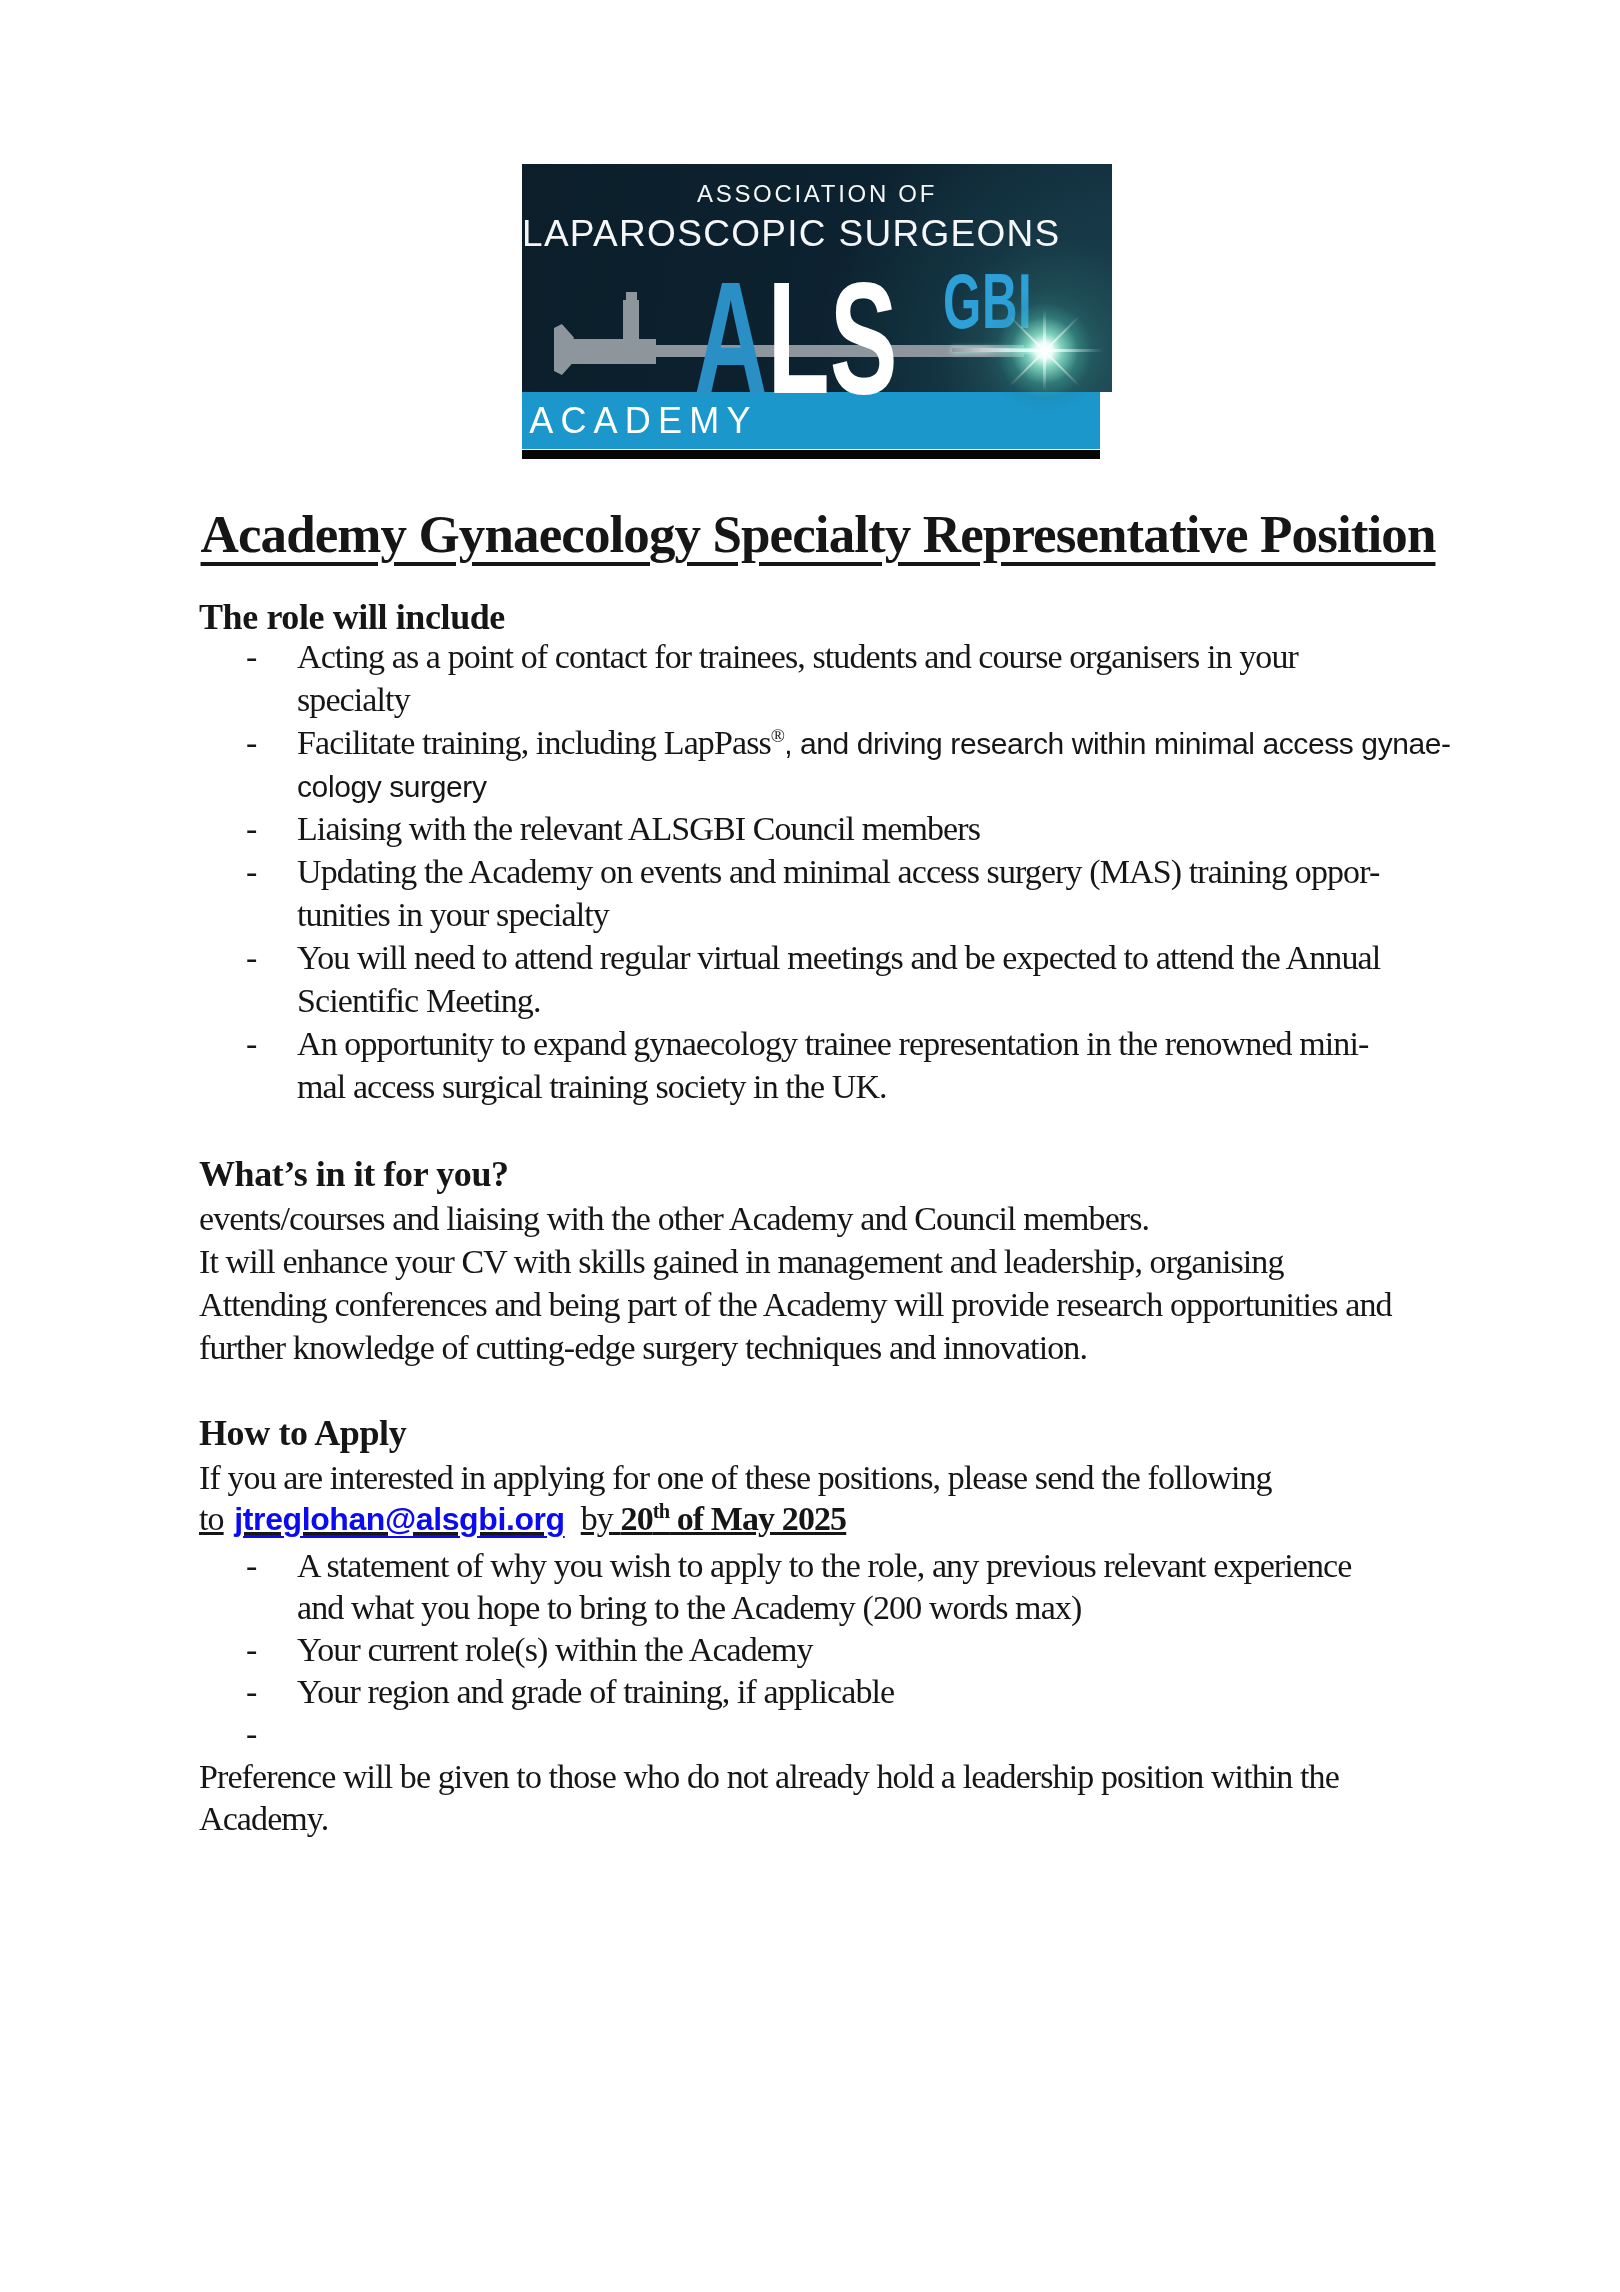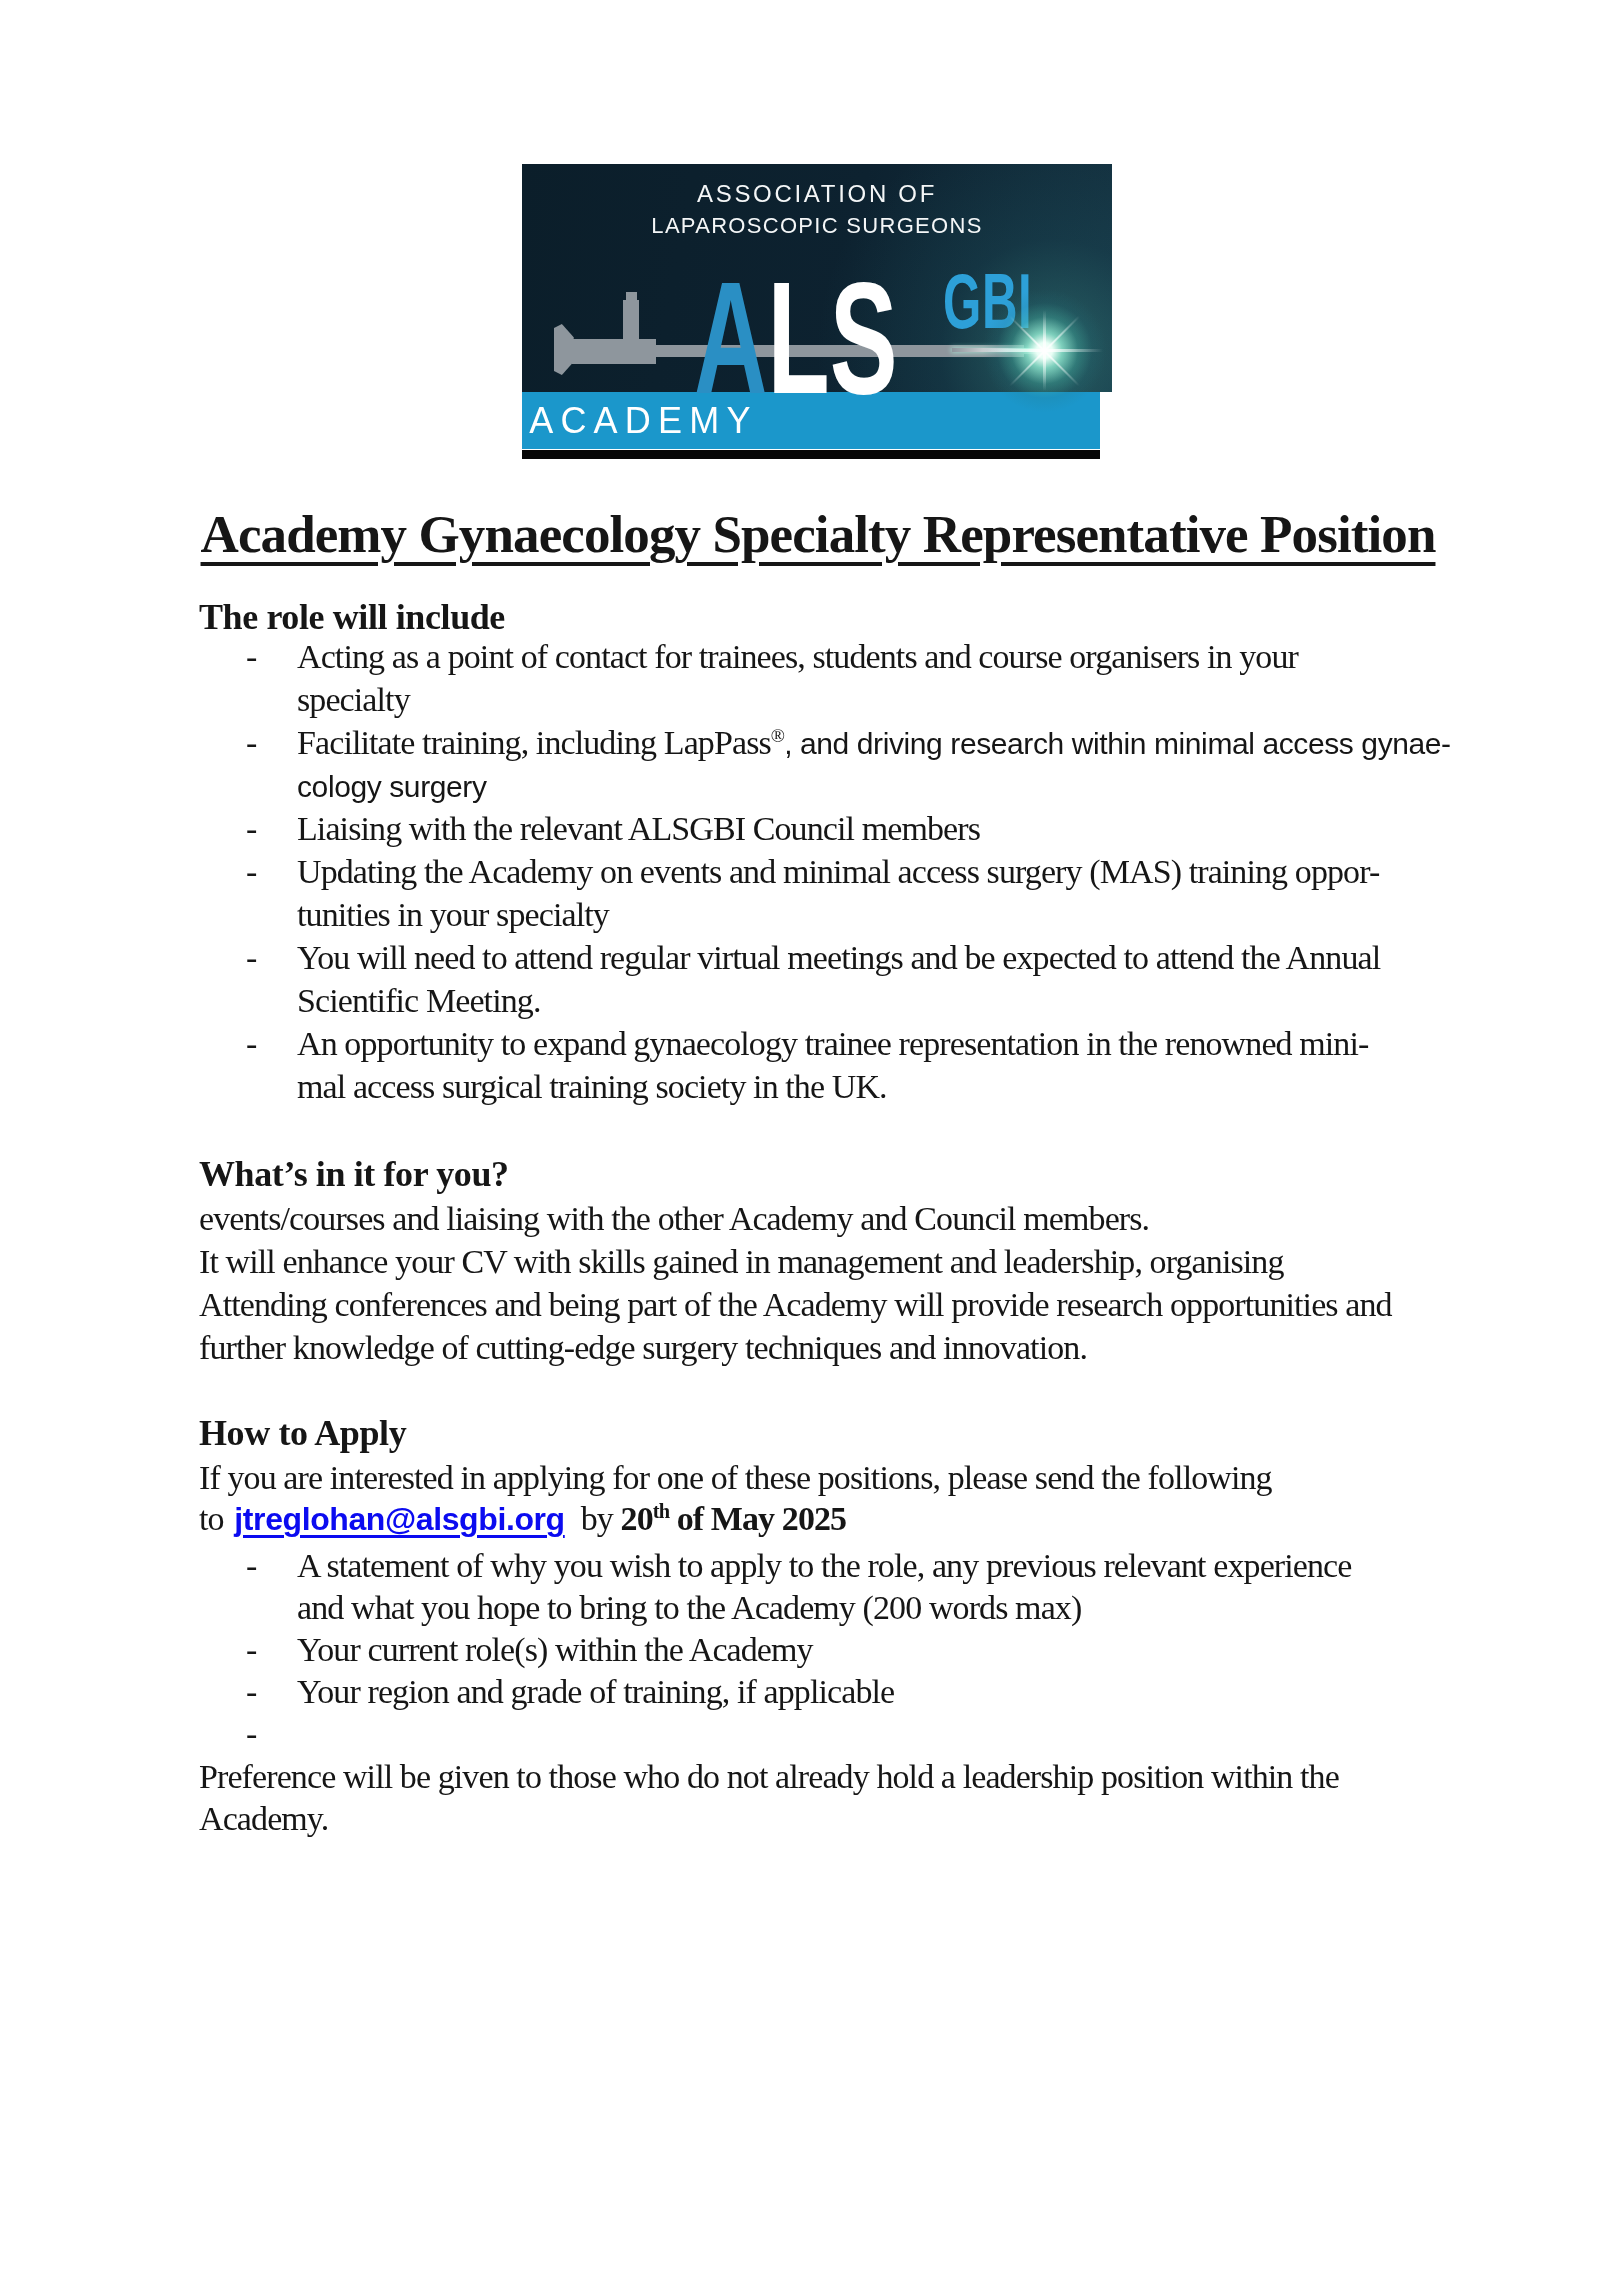--- a/index.html
+++ b/index.html
@@ -10,22 +10,22 @@
   
   .logo{position:absolute;left:522px;top:164px;width:578px;height:295px;}
   .logo-dark{
     position:absolute;left:0;top:0;width:590px;height:228px;
     background:
       radial-gradient(circle at 90% 82%, rgba(90,210,190,0.30) 0%, rgba(45,130,140,0.14) 20%, rgba(0,0,0,0) 42%),
       linear-gradient(100deg,#0b1e2a 0%, var(--navy) 55%, #143140 100%);
   }
   .org1{position:absolute;left:0;top:16px;width:100%;text-align:center;
     font-family:"Liberation Sans",sans-serif;font-size:24px;letter-spacing:2.7px;color:#f4f6f7;}
-  .org2{position:absolute;left:0;top:49px;width:100%;text-align:center;
-    font-family:"Liberation Sans",sans-serif;font-size:22px;letter-spacing:1.3px;color:#f4f6f7;}
+  .org2{position:absolute;left:0;top:49px;width:100%;text-align:left;
+    font-family:"Liberation Sans",sans-serif;font-size:37px;letter-spacing:1.3px;color:#f4f6f7;}
   .als{position:absolute;left:172px;top:95px;font-family:"Liberation Sans",sans-serif;
     font-weight:bold;font-size:159px;line-height:1;transform:scaleX(0.64);transform-origin:left top;white-space:nowrap;z-index:3;}
   .als-a{color:var(--als_blue);}
   .als-ls{color:#ffffff;}
   .gbi{position:absolute;left:421px;top:99px;font-family:"Liberation Sans",sans-serif;
     font-weight:bold;font-size:77px;line-height:1;letter-spacing:0.9px;color:var(--gbi_blue);
     transform:scaleX(0.64);transform-origin:left top;z-index:2;}
   
   .instr{position:absolute;left:0;top:0;width:578px;height:228px;z-index:1;}
   .eyepiece{position:absolute;left:32px;top:160px;width:19.7px;height:51px;background:var(--grey);
@@ -128,21 +128,21 @@
     <div class="line">events/courses and liaising with the other Academy and Council members.</div>
     <div class="line">It will enhance your CV with skills gained in management and leadership, organising</div>
     <div class="line">Attending conferences and being part of the Academy will provide research opportunities and</div>
     <div class="line">further knowledge of cutting-edge surgery techniques and innovation.</div>
   </div>
 
   <h2 class="h2" style="top:1412px;">How to Apply</h2>
   <div class="block body-text" style="top:1456px;">
     <div class="line">If you are interested in applying for one of these positions, please send the following</div>
   </div>
-  <div class="block body-text" style="top:1497px;">
+  <div class="block body-text" style="top:1497px;text-decoration:underline;">
     <div class="line"><span>to</span><a class="email">jtreglohan@alsgbi.org</a><span>by</span><span class="date-bold">&nbsp;<span>20</span><sup>th</sup><span> of May 2025</span></span></div>
   </div>
   <div class="block body-text" style="top:1545px;">
     <div class="line47 bline"><span class="dash">-</span><span>A statement of why you wish to apply to the role, any previous relevant experience</span></div>
     <div class="line47 bline"><span>and what you hope to bring to the Academy (200 words max)</span></div>
     <div class="line47 bline"><span class="dash">-</span><span>Your current role(s) within the Academy</span></div>
     <div class="line47 bline"><span class="dash">-</span><span>Your region and grade of training, if applicable</span></div>
     <div class="line47 bline"><span class="dash">-</span></div>
   </div>
   <div class="block body-text" style="top:1756px;">

